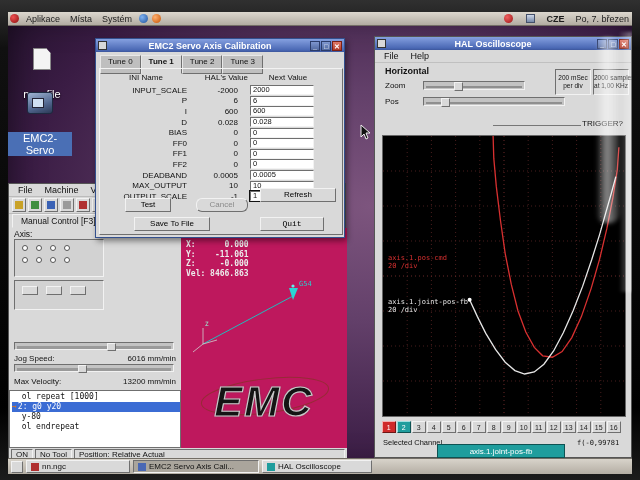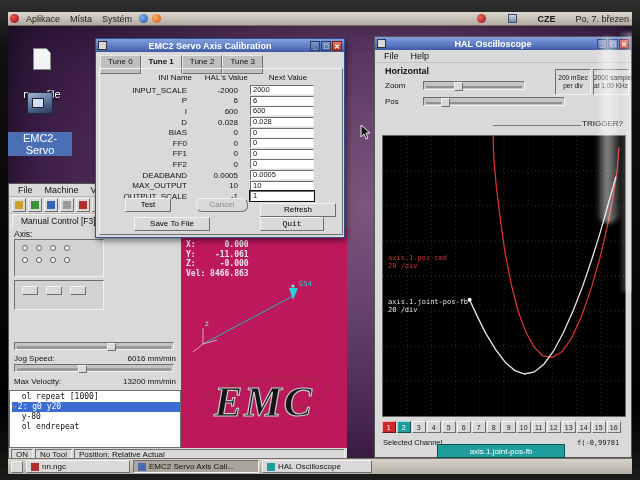--- a/index.html
+++ b/index.html
@@ -9,21 +9,21 @@
   .screen { position:absolute; left:8px; top:12px; width:624px; height:462px; overflow:hidden;
     background: radial-gradient(ellipse at 58% 42%, #7d557e 0%, #63406a 30%, #3a1c44 68%, #160b1e 100%);
     box-shadow: inset 0 0 34px rgba(0,0,0,.5); }
 
   
   .gnome-panel { position:absolute; left:0; top:0; width:624px; height:14px; z-index:30;
     background:linear-gradient(#dcd7ce,#b2aca2); border-bottom:1px solid #736e66;
     display:flex; align-items:center; font-size:9px; color:#1c1c1c; }
   .gnome-panel .menu { padding:0 5px; cursor:default; }
   .pico { width:9px; height:9px; border-radius:50%; margin:0 2px; display:inline-block; }
-  .panel-right { margin-left:auto; display:flex; align-items:center; gap:20px; padding-right:3px; }
+  .panel-right { margin-left:auto; display:flex; align-items:center; gap:11px; padding-right:3px; }
   .psq { width:9px; height:9px; display:inline-block; }
 
   
   .dicon { position:absolute; width:64px; text-align:center; z-index:5; }
   .dicon .sheet { width:18px; height:22px; margin:0 auto; background:#f4f4f4; border:1px solid #888;
     clip-path: polygon(0 0, 72% 0, 100% 25%, 100% 100%, 0 100%); }
   .dicon .machine { width:26px; height:22px; margin:0 auto; border:1px solid #1d2a40; border-radius:3px;
     background:linear-gradient(160deg,#9fb3d2,#51678f 60%,#2c3a57); position:relative; }
   .dicon .machine:after { content:""; position:absolute; left:4px; top:5px; width:10px; height:8px; background:#cfe0f2; border:1px solid #223; }
   .dicon .lbl { margin-top:18px; font-size:11px; color:#fff; text-shadow:0 1px 2px #000; }
@@ -66,39 +66,39 @@
   .gcode { position:absolute; left:0; top:162px; width:172px; height:58px; background:#fff;
     border:1px solid #6f6f6f; font-family:"DejaVu Sans Mono",monospace; font-size:8px; line-height:10px;
     white-space:pre; overflow:hidden; padding:1px 0 0 2px; color:#111; }
   .gline.sel { background:#3b6cd4; color:#fff; }
   .gline .marker { color:#e07820; margin-right:1px; }
   .ax-preview { position:absolute; left:172px; top:44px; width:166px; height:220px; background:#be185d; overflow:hidden; }
   .dro { position:absolute; left:5px; top:12px; font-family:"DejaVu Sans Mono",monospace; font-size:8px;
     line-height:9.5px; color:#ececec; font-weight:bold; white-space:pre; }
   .g54 { position:absolute; left:118px; top:52px; color:#27d0d0; font-size:7px; font-family:"DejaVu Sans Mono",monospace; }
   .emc-logo { position:absolute; left:0; right:0; bottom:22px; text-align:center;
-    font-family:Liberation Serif, serif; font-style:italic; font-weight:bold; font-size:42px; letter-spacing:2px;
+    font-family:Liberation Sans, sans-serif; font-style:italic; font-weight:bold; font-size:42px; letter-spacing:2px;
     color:#141414; -webkit-text-stroke:1.2px #c9c9c9; text-shadow:0 0 2px #555; }
   .pv-svg { position:absolute; inset:0; }
   .ax-status { position:absolute; left:0; top:264px; width:338px; height:13px; display:flex; gap:2px;
     padding:1px 2px; background:#d9d9d9; font-size:8px; align-items:stretch; }
   .ax-status .cell { padding:0 4px; line-height:10px; }
   .ax-status .grow { flex:1; }
 
   
   .cal-win { position:absolute; left:87px; top:26px; width:250px; height:200px; z-index:20;
     background:#d9d9d9; border:1px solid #33508e; font-size:8px; color:#111; box-shadow:2px 3px 6px rgba(0,0,0,.45); }
   .cal-tabs { position:absolute; left:4px; top:16px; display:flex; }
   .cal-tab { height:19px; padding:1px 7px 0; font-size:8px; background:#bfbfbf;
     border:1px solid; border-color:#e8e8e8 #6f6f6f #6f6f6f #e8e8e8; }
   .cal-tab.active { background:#d9d9d9; border-bottom-color:#d9d9d9; font-weight:bold; }
   .cal-frame { position:absolute; left:3px; top:29px; width:244px; height:167px;
     border:1px solid; border-color:#f2f2f2 #6f6f6f #6f6f6f #f2f2f2; }
   .cal-headers { position:absolute; left:0; top:4px; width:100%; display:flex; font-size:8px; }
-  .cal-headers .h1 { width:92px; text-align:right; }
+  .cal-headers .h1 { width:92px; text-align:center; }
   .cal-headers .h2 { width:56px; text-align:right; }
   .cal-headers .h3 { width:80px; text-align:center; }
   #cal-rows { position:absolute; left:0; top:16px; width:100%; }
   .cal-row { display:flex; align-items:center; height:10.6px; }
   .cal-name { width:92px; text-align:right; padding-right:5px; }
   .cal-hal { width:50px; text-align:right; padding-right:4px; }
   .cal-entry { width:64px; height:10px; margin-left:8px; background:#fff; font-size:7.5px; line-height:8px;
     padding-left:2px; border:1px solid; border-color:#6f6f6f #f2f2f2 #f2f2f2 #6f6f6f; }
   .cal-entry.focus { outline:1px solid #111; }
   .tk-btn { position:absolute; height:14px; font-size:8px; text-align:center; line-height:12px; }
@@ -337,21 +337,21 @@
               <div class="cal-entry">10</div>
             </div>
             <div class="cal-row">
               <span class="cal-name">OUTPUT_SCALE</span>
               <span class="cal-hal">-1</span>
               <div class="cal-entry focus">1</div>
             </div>
           </div>
       <button class="tk-btn raised" style="left:25px; top:129px; width:46px;">Test</button>
       <button class="tk-btn raised disabled" style="left:96px; top:129px; width:52px;border-radius:6px;">Cancel</button>
-      <button class="tk-btn raised" style="left:160px; top:134px; width:76px;">Refresh</button>
+      <button class="tk-btn raised" style="left:160px; top:119px; width:76px;">Refresh</button>
       <button class="tk-btn raised" style="left:34px; top:148px; width:76px;">Save To File</button>
       <button class="tk-btn raised" style="left:160px; top:148px; width:64px;font-family:Liberation Mono, monospace;">Quit</button>
     </div>
   </div>
 
   <div class="scope-win">
     <div class="titlebar">
       <span class="ticon"></span>
       <span class="ttext">HAL Oscilloscope</span>
       <span class="wbtns">

